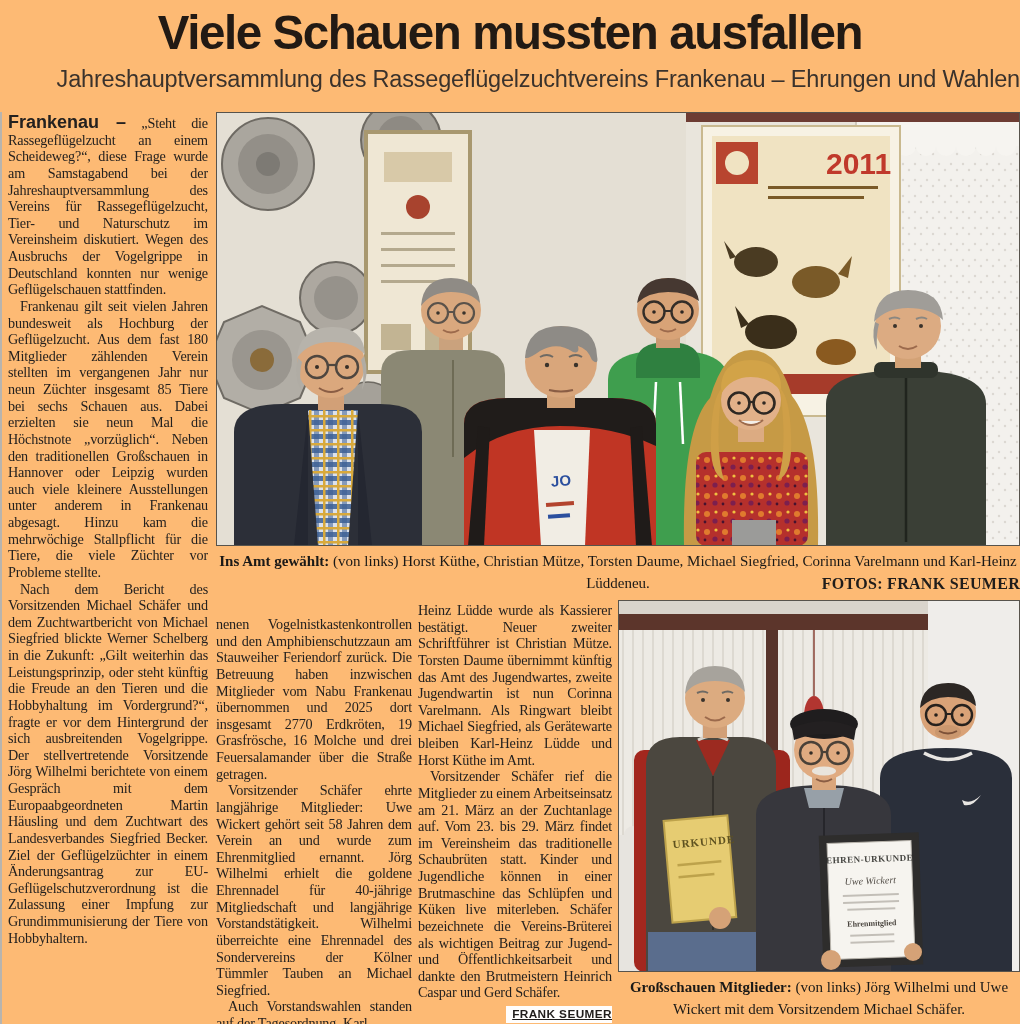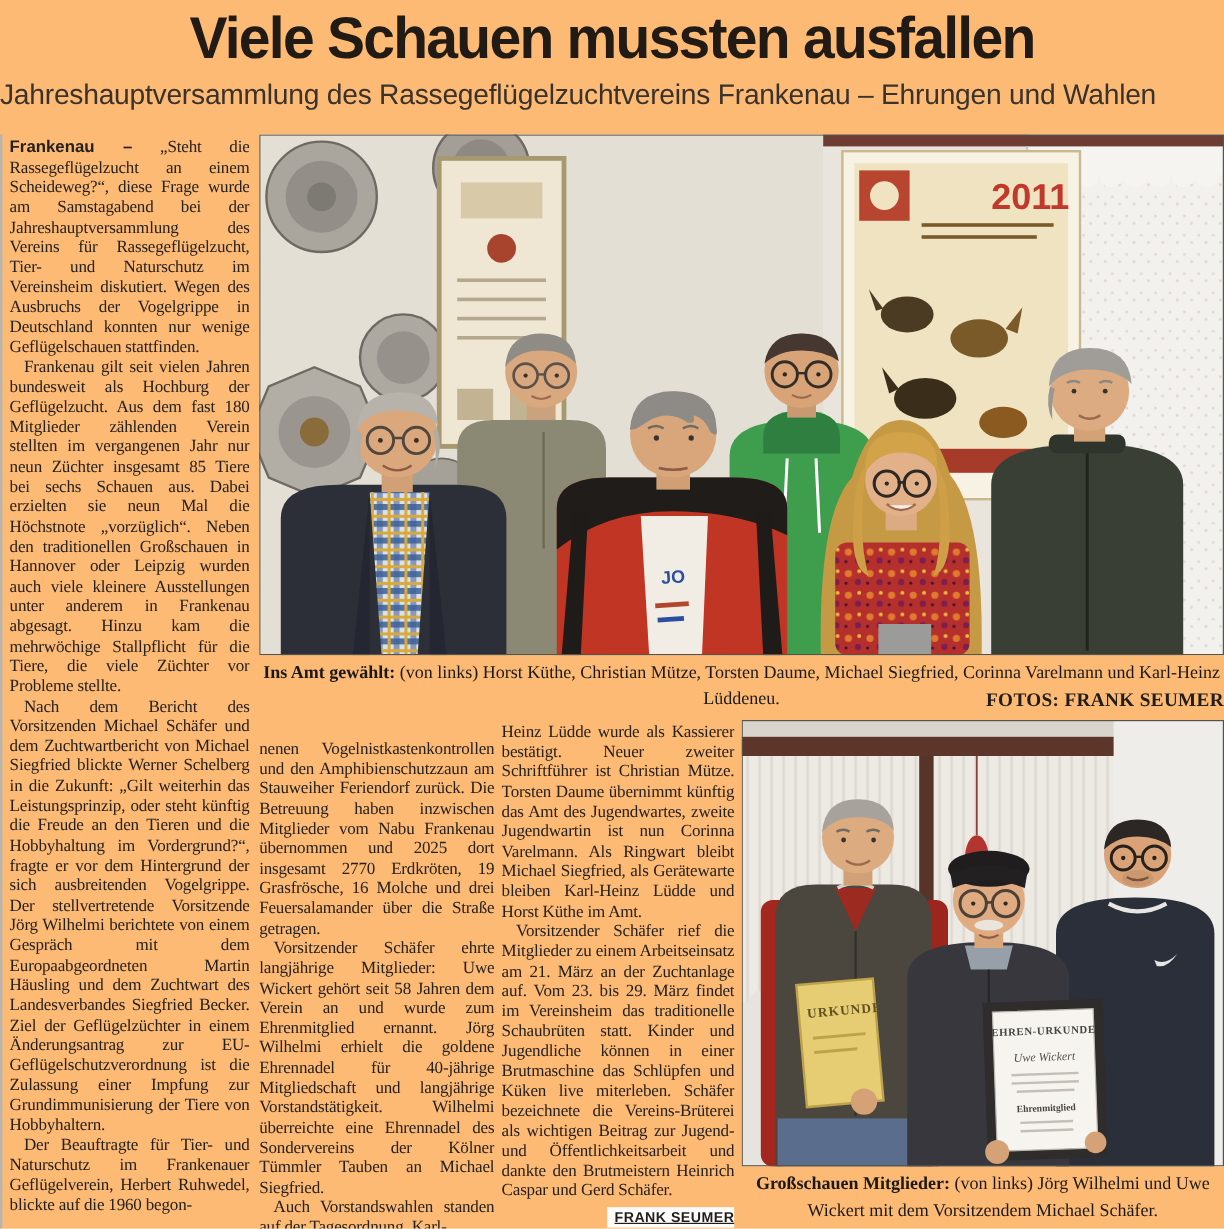--- a/index.html
+++ b/index.html
@@ -11,40 +11,40 @@
   }
   
   .headline {
     position:absolute; top:4px; left:0; right:0; text-align:center;
     font-family:"Liberation Sans", sans-serif; font-weight:700;
     font-size:49px; letter-spacing:-1.5px; color:#221a14;
     transform:scaleX(.97); transform-origin:center;
     white-space:nowrap;
   }
   .subheadline {
-    position:absolute; top:66px; left:0; right:0; text-align:left;
+    position:absolute; top:66px; left:0; right:0; text-align:right;
     font-family:"Liberation Sans", sans-serif; font-weight:400;
     font-size:23.5px; letter-spacing:-.2px; color:#3a322c;
     white-space:nowrap;
   }
   
   .edge-rule { position:absolute; left:0; top:112px; width:2px; height:912px; background:#b8b4ae; }
   .col {
     position:absolute; overflow:hidden;
     font-size:14.2px; line-height:16.62px; text-align:justify;
     letter-spacing:-.15px; hyphens:auto;
   }
   .col p { margin:0; }
   .col p.ind { text-indent:12px; }
   .col1 { left:8px;   top:114px; width:200px; height:908px; }
   .col2 { left:216px; top:616px; width:196px; height:422px; }
   .col3 { left:418px; top:602px; width:194px; height:422px; }
   .leadin {
     font-family:"Liberation Sans", sans-serif; font-weight:700;
-    font-size:14px; letter-spacing:0;
+    font-size:18px; letter-spacing:0;
   }
   .author {
     position:absolute; right:0; bottom:1px;
     font-family:"Liberation Sans", sans-serif; font-weight:700;
     font-size:11.8px; letter-spacing:.4px; color:#201d1b;
     background:#fffefd; padding-left:6px;text-decoration:underline;
   }
   
   figure { position:absolute; }
   figure svg { display:block; }
@@ -69,21 +69,20 @@
 
   <h1 class="headline">Viele Schauen mussten ausfallen</h1>
   <h2 class="subheadline">Jahreshauptversammlung des Rassegeflügelzuchtvereins Frankenau – Ehrungen und Wahlen</h2>
 
   <div class="edge-rule"></div>
 
   <div class="col col1">
     <p><span class="leadin">Frankenau –</span> <span>„Steht die Rassegeflügelzucht an einem Scheideweg?“, diese Frage wurde am Samstagabend bei der Jahreshauptversammlung des Vereins für Rassegeflügelzucht, Tier- und Naturschutz im Vereinsheim diskutiert. Wegen des Ausbruchs der Vogelgrippe in Deutschland konnten nur wenige Geflügelschauen stattfinden.</span></p>
     <p class="ind">Frankenau gilt seit vielen Jahren bundesweit als Hochburg der Geflügelzucht. Aus dem fast 180 Mitglieder zählenden Verein stellten im vergangenen Jahr nur neun Züchter insgesamt 85 Tiere bei sechs Schauen aus. Dabei erzielten sie neun Mal die Höchstnote „vorzüglich“. Neben den traditionellen Großschauen in Hannover oder Leipzig wurden auch viele kleinere Ausstellungen unter anderem in Frankenau abgesagt. Hinzu kam die mehrwöchige Stallpflicht für die Tiere, die viele Züchter vor Probleme stellte.</p>
     <p class="ind">Nach dem Bericht des Vorsitzenden Michael Schäfer und dem Zuchtwartbericht von Michael Siegfried blickte Werner Schelberg in die Zukunft: „Gilt weiterhin das Leistungsprinzip, oder steht künftig die Freude an den Tieren und die Hobbyhaltung im Vordergrund?“, fragte er vor dem Hintergrund der sich ausbreitenden Vogelgrippe. Der stellvertretende Vorsitzende Jörg Wilhelmi berichtete von einem Gespräch mit dem Europaabgeordneten Martin Häusling und dem Zuchtwart des Landesverbandes Siegfried Becker. Ziel der Geflügelzüchter in einem Änderungsantrag zur EU-Geflügelschutzverordnung ist die Zulassung einer Impfung zur Grundimmunisierung der Tiere von Hobbyhaltern.</p>
-    <p class="ind">Der Beauftragte für Tier- und Naturschutz im Frankenauer Geflügelverein, Herbert Ruhwedel, blickte auf die 1960 begon-</p>
   </div>
 
   <figure class="photo-top">
     <svg viewBox="0 0 804 434" width="804" height="434">
       <defs>
         <pattern id="plaid" width="14" height="14" patternUnits="userSpaceOnUse">
           <rect width="14" height="14" fill="#dde2ea"></rect>
           <rect width="14" height="5" fill="#3c5f94" opacity=".85"></rect>
           <rect width="5" height="14" fill="#3c5f94" opacity=".55"></rect>
           <rect y="9" width="14" height="2.5" fill="#d8a93c"></rect>

